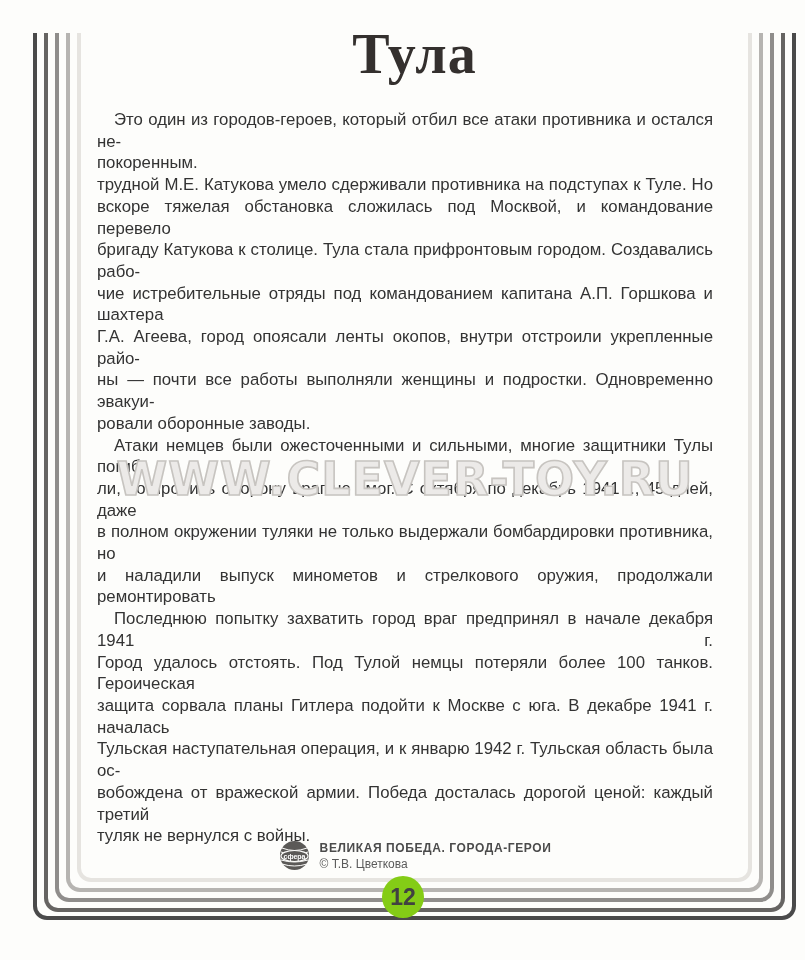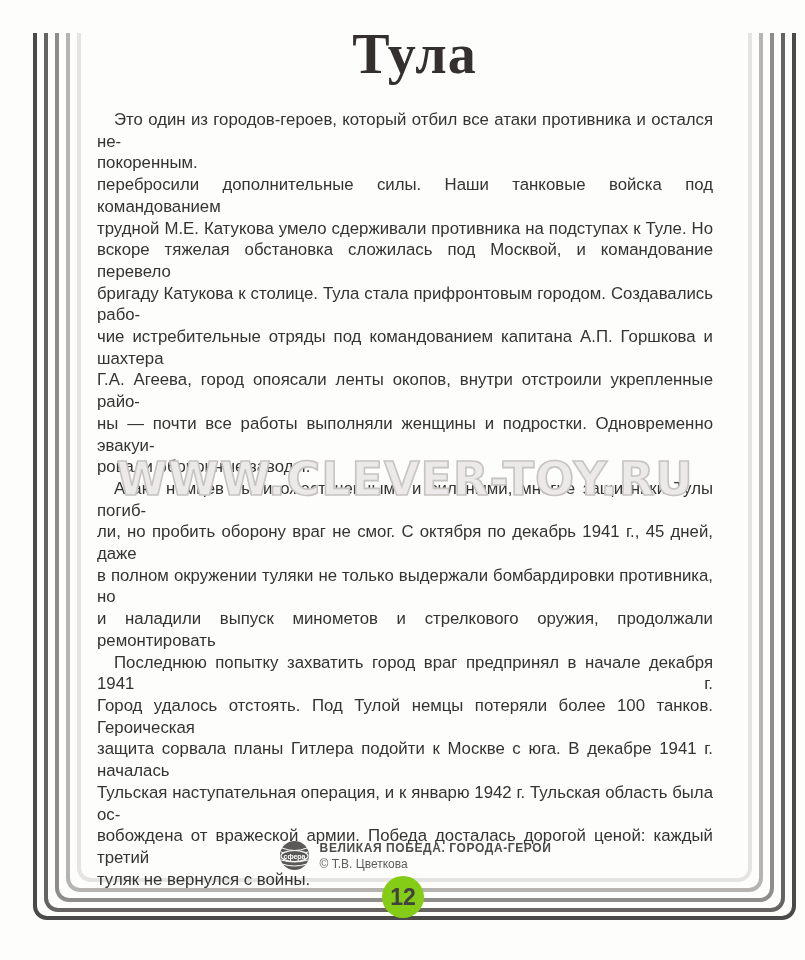--- a/index.html
+++ b/index.html
@@ -120,21 +120,20 @@
   <div class="frame f5" style="border-color: rgb(230, 228, 224);"></div>
 
   <div class="title">Тула</div>
 
   <div class="bodytext">
       <div class="para">
         <div class="line first">Это один из городов-героев, который отбил все атаки противника и остался не-</div>
         <div class="line last">покоренным.</div>
       </div>
       <div class="para">
-        <div class="line">перебросили дополнительные силы. Наши танковые войска под командованием</div>
         <div class="line">трудной М.Е. Катукова умело сдерживали противника на подступах к Туле. Но</div>
         <div class="line">вскоре тяжелая обстановка сложилась под Москвой, и командование перевело</div>
         <div class="line">бригаду Катукова к столице. Тула стала прифронтовым городом. Создавались рабо-</div>
         <div class="line">чие истребительные отряды под командованием капитана А.П. Горшкова и шахтера</div>
         <div class="line">Г.А. Агеева, город опоясали ленты окопов, внутри отстроили укрепленные райо-</div>
         <div class="line">ны — почти все работы выполняли женщины и подростки. Одновременно эвакуи-</div>
         <div class="line last">ровали оборонные заводы.</div>
       </div>
       <div class="para">
         <div class="line first">Атаки немцев были ожесточенными и сильными, многие защитники Тулы погиб-</div>

